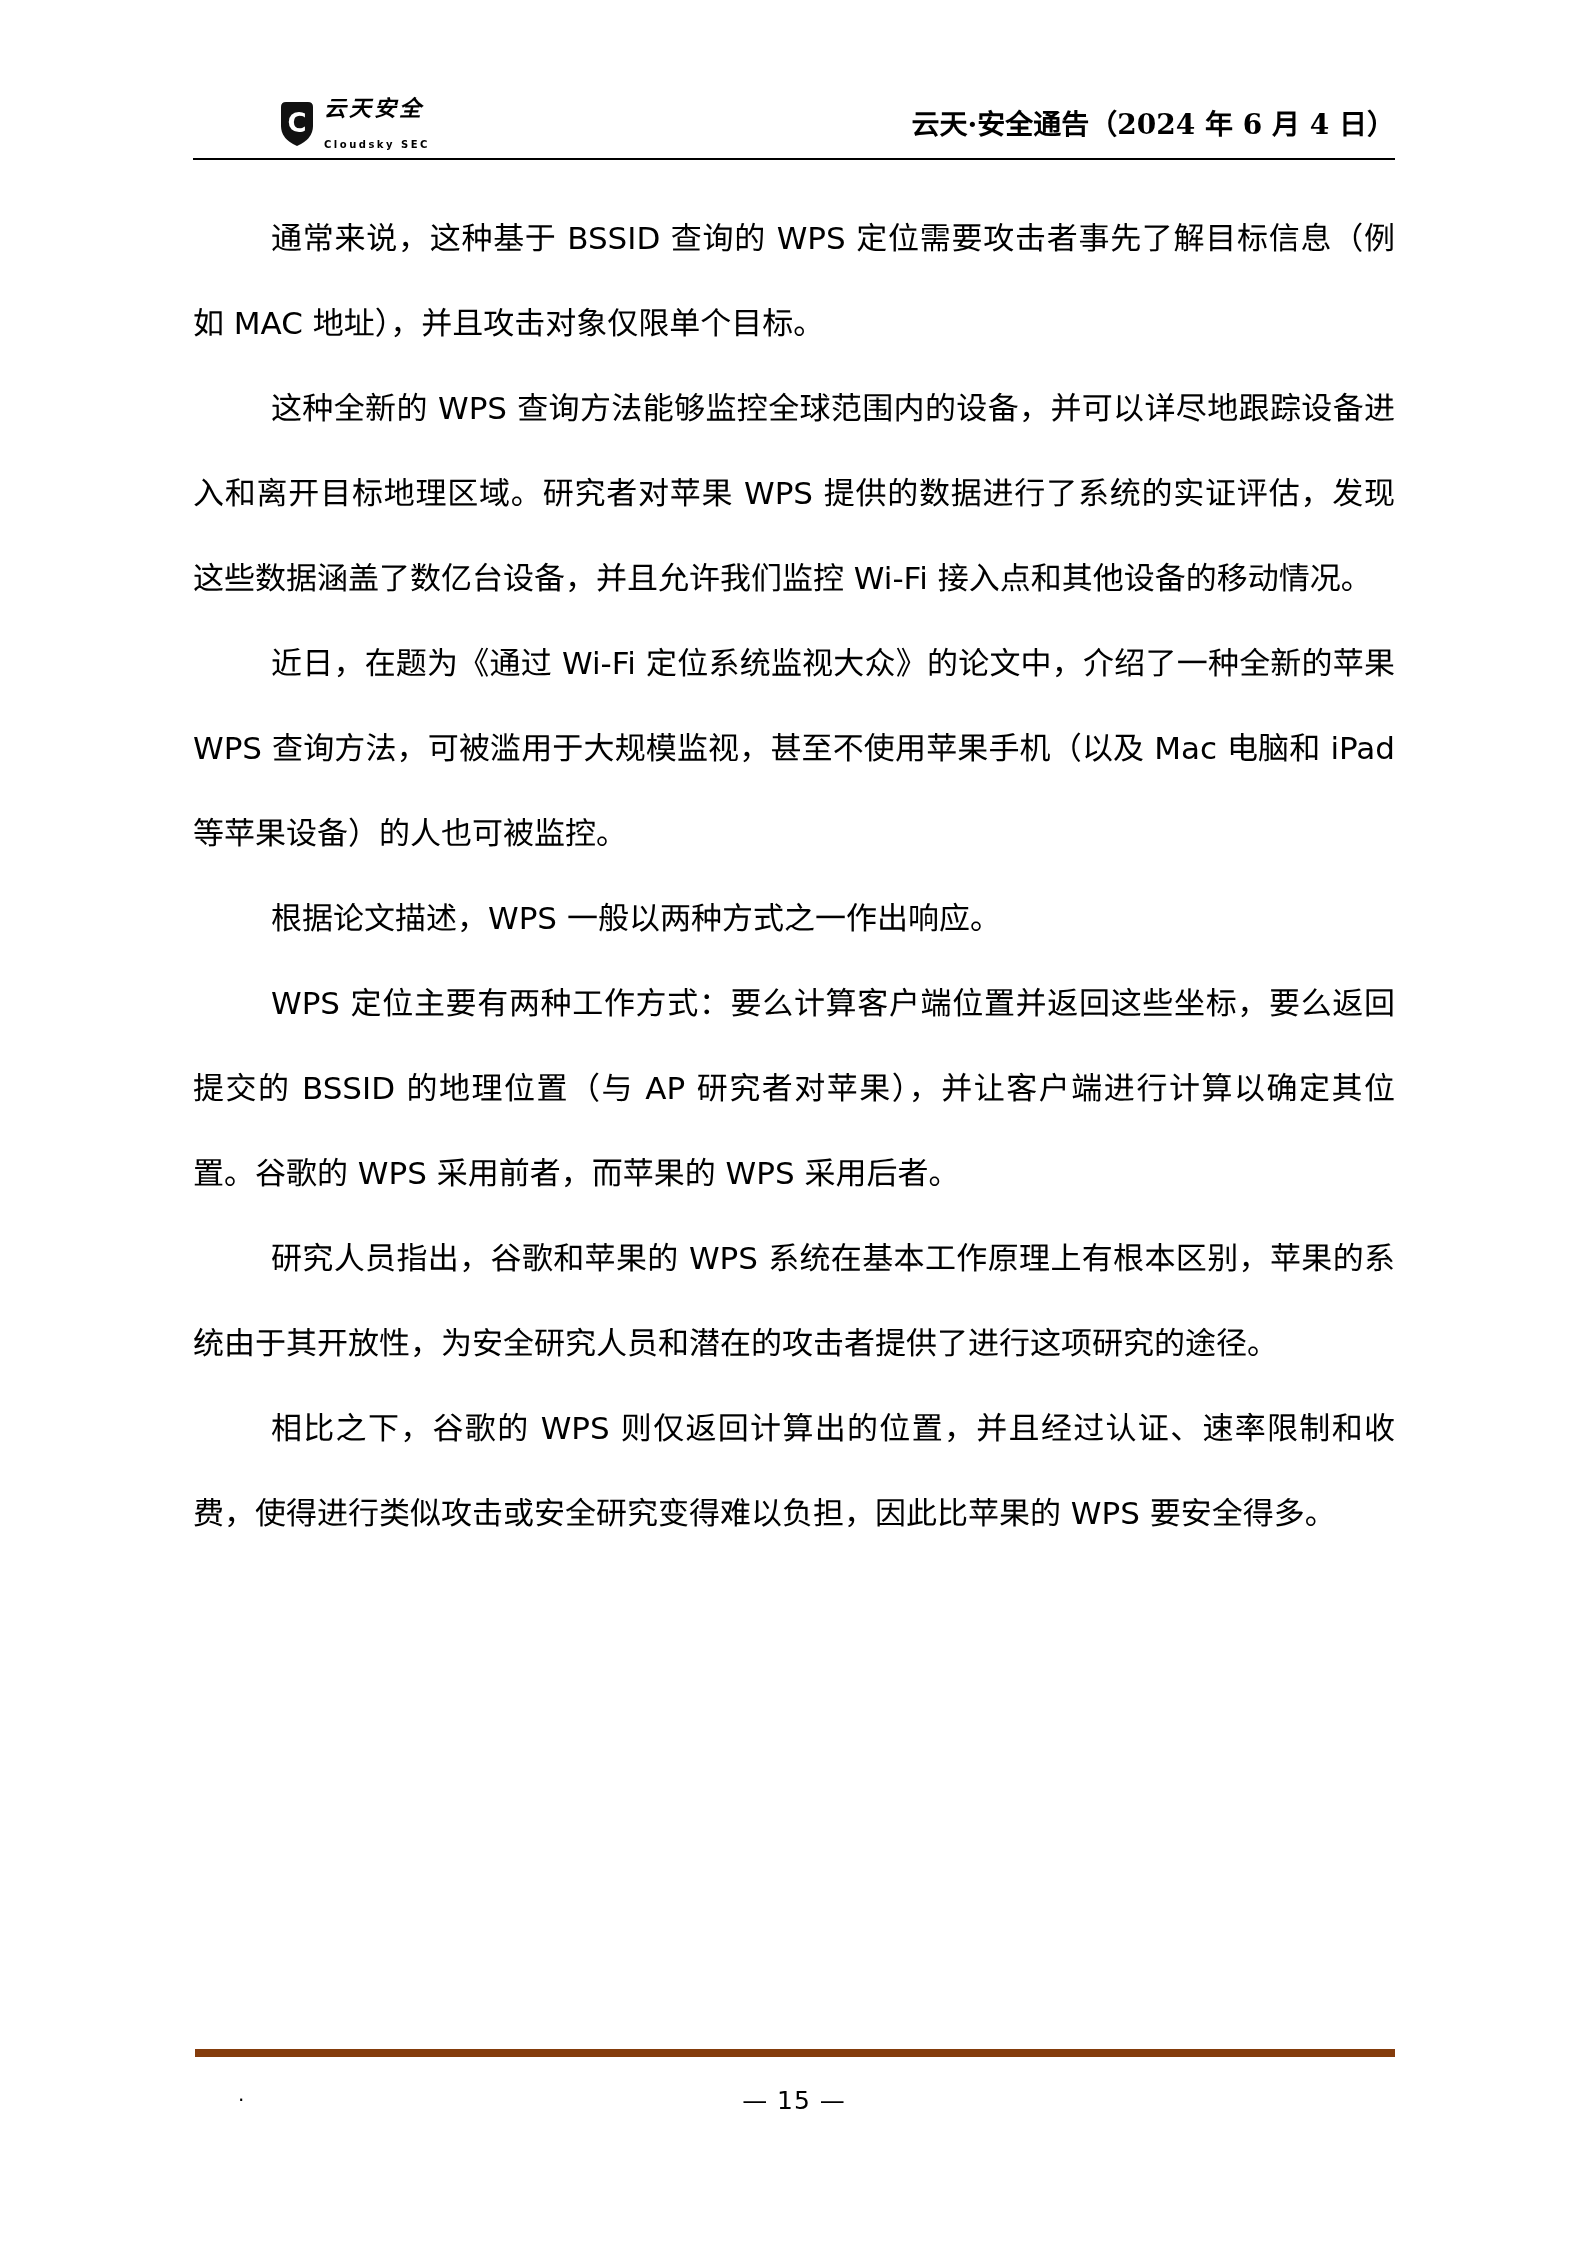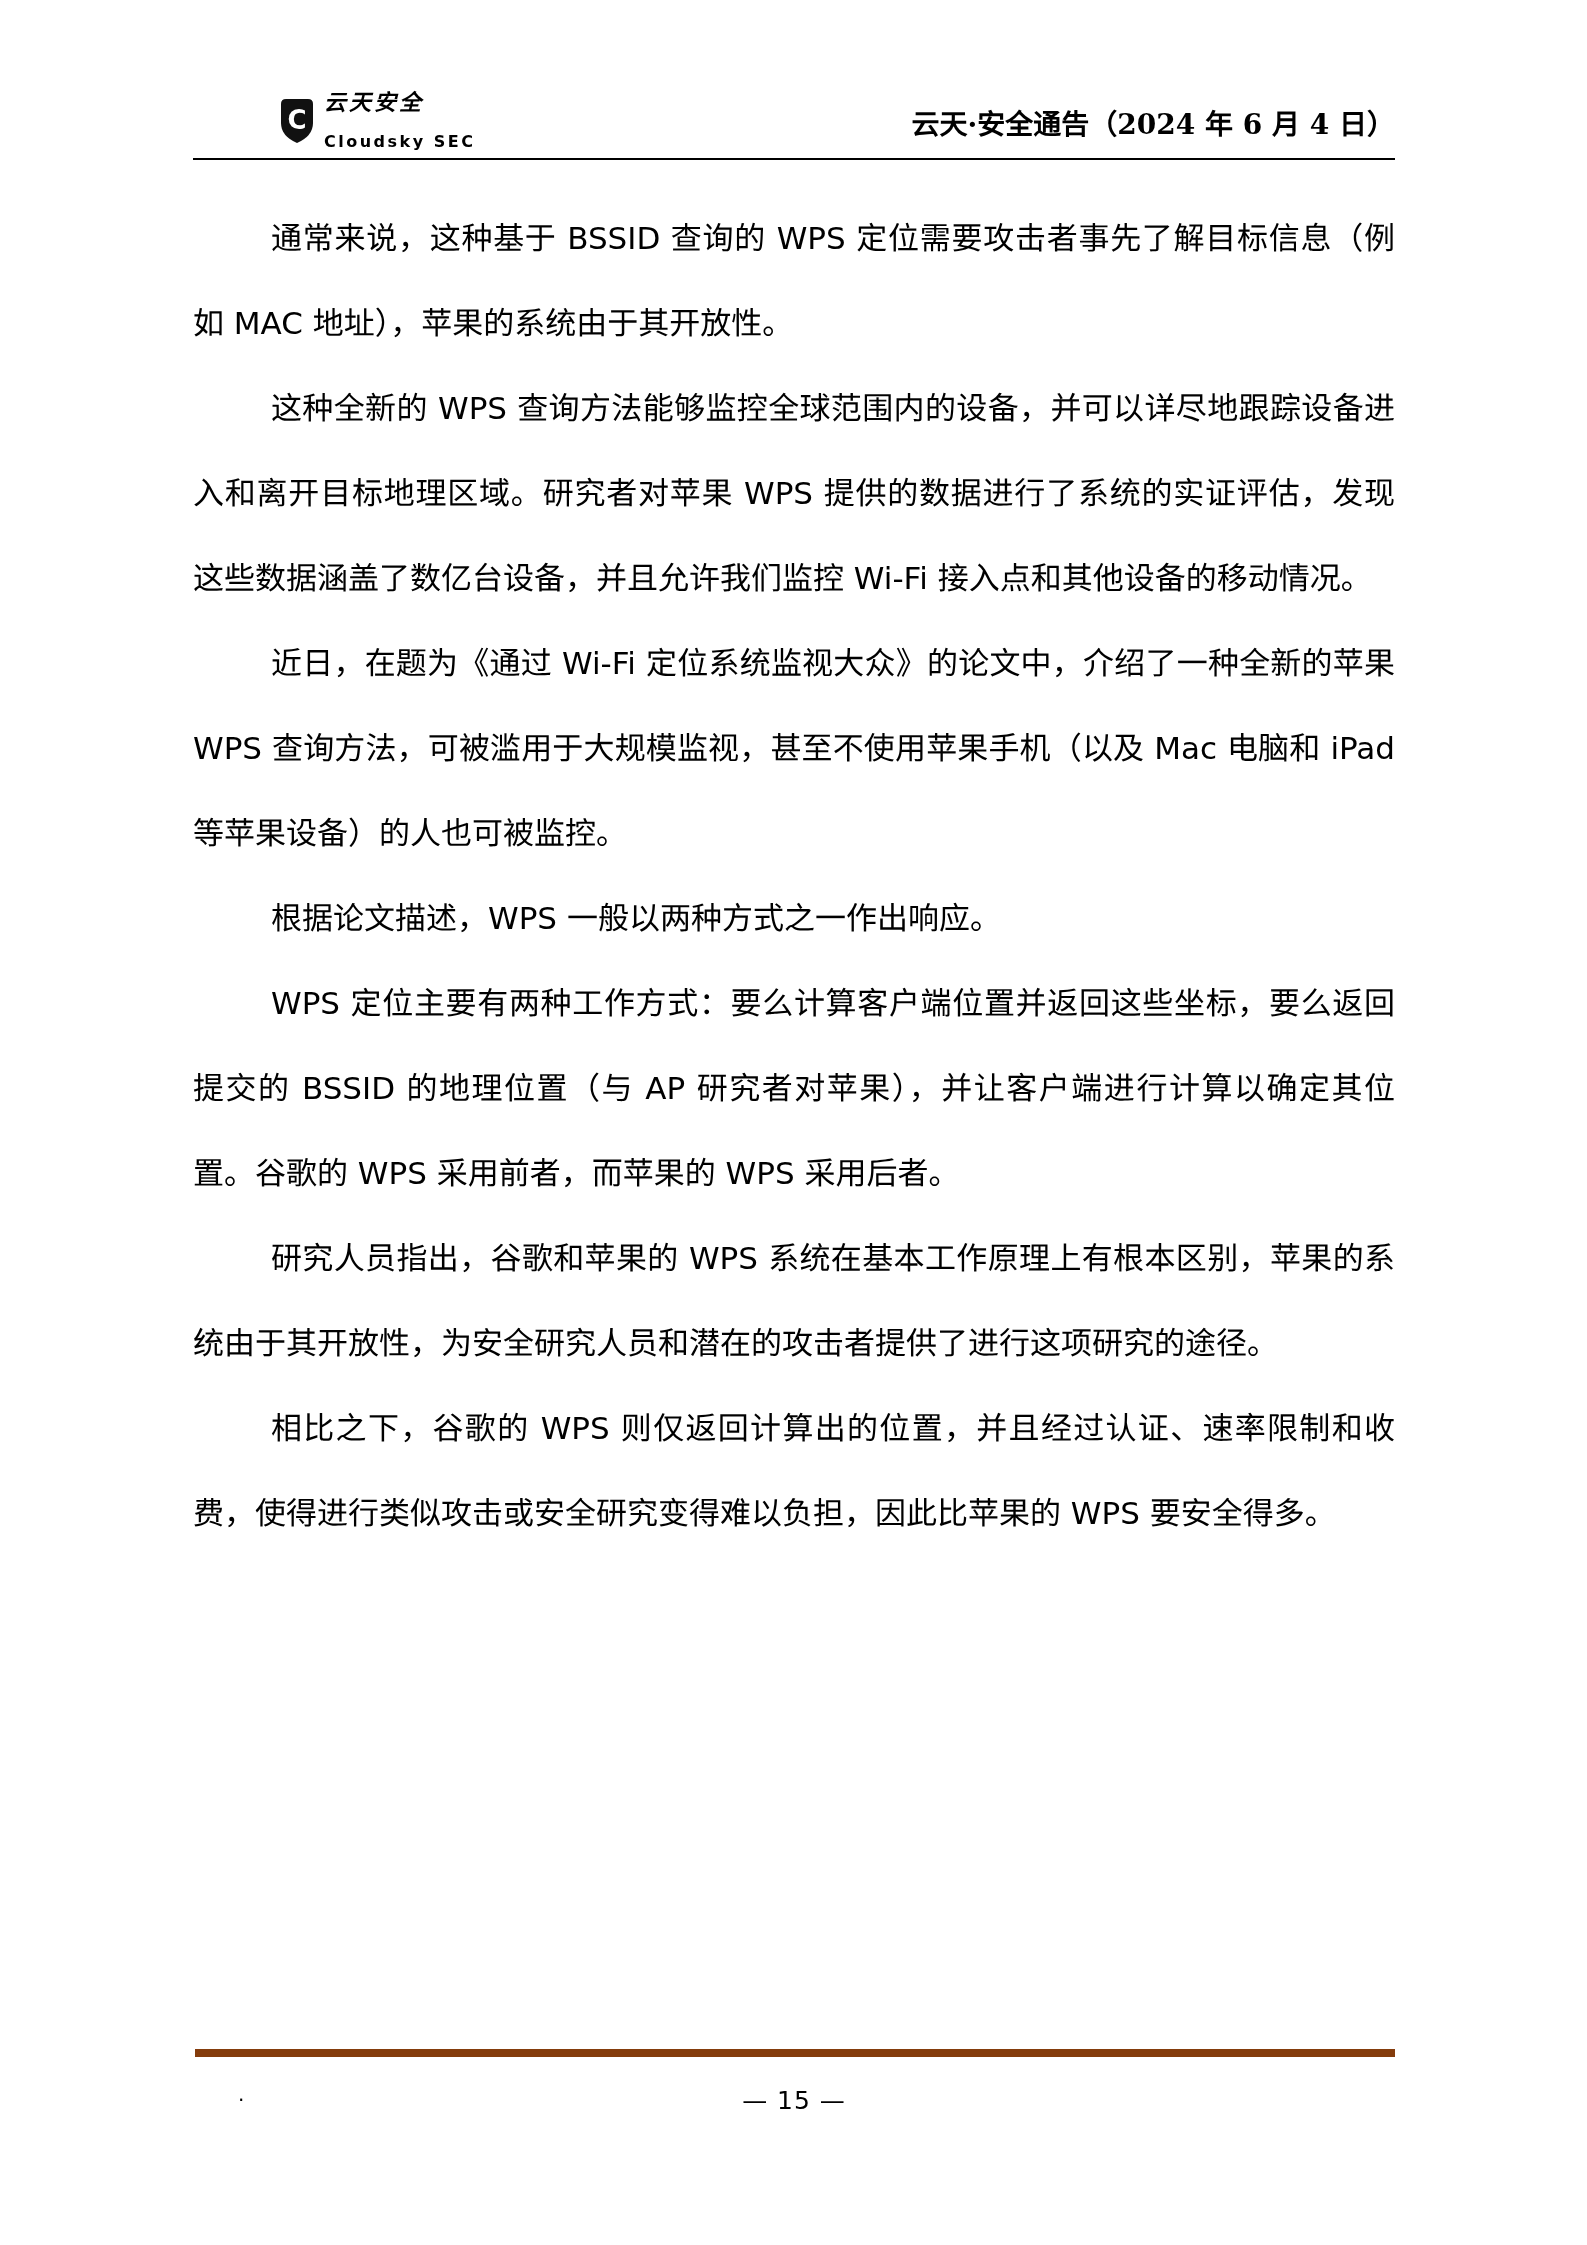--- a/index.html
+++ b/index.html
@@ -24,21 +24,21 @@
     margin-left:88px;margin-bottom:8px;
   }
   .logo-shield{width:32px;height:44px;display:block;}
   .logo-text{display:flex;flex-direction:column;line-height:1;}
   .logo-cn{
     font-size:22px;font-weight:700;letter-spacing:3px;
     font-family:"DejaVu Sans",sans-serif;
     font-style:italic;
   }
   .logo-en{
-    margin-top:20px;font-size:16px;font-weight:700;letter-spacing:2.5px;
+    margin-top:20px;font-size:10px;font-weight:700;letter-spacing:2.5px;
     font-family:"DejaVu Sans",sans-serif;
   }
   .header-title{
     margin-bottom:16px;
     font-family:"DejaVu Serif","Liberation Serif",serif;
     font-size:28px;white-space:nowrap;
   }
   .header-title .t-prefix{font-weight:600;}
   .header-title .t-date{font-weight:700;}
   
@@ -83,21 +83,21 @@
         <span class="logo-cn">云天安全</span>
         <span class="logo-en">Cloudsky SEC</span>
       </div>
     </div>
     <div class="header-title">
       <span class="t-prefix">云天·安全通告</span><span class="t-date">（2024 年 6 月 4 日）</span>
     </div>
   </div>
 
   <div class="doc-body">
-    <p>通常来说，这种基于 BSSID 查询的 WPS 定位需要攻击者事先了解目标信息（例如 MAC 地址），苹果的系统由于其开放性。</p>
+    <p>通常来说，这种基于 BSSID 查询的 WPS 定位需要攻击者事先了解目标信息（例如 MAC 地址），并且攻击对象仅限单个目标。</p>
     <p>这种全新的 WPS 查询方法能够监控全球范围内的设备，并可以详尽地跟踪设备进入和离开目标地理区域。研究者对苹果 WPS 提供的数据进行了系统的实证评估，发现这些数据涵盖了数亿台设备，并且允许我们监控 Wi-Fi 接入点和其他设备的移动情况。</p>
     <p>近日，在题为《通过 Wi-Fi 定位系统监视大众》的论文中，介绍了一种全新的苹果 WPS 查询方法，可被滥用于大规模监视，甚至不使用苹果手机（以及 Mac 电脑和 iPad 等苹果设备）的人也可被监控。</p>
     <p>根据论文描述，WPS 一般以两种方式之一作出响应。</p>
     <p>WPS 定位主要有两种工作方式：要么计算客户端位置并返回这些坐标，要么返回提交的 BSSID 的地理位置（与 AP 研究者对苹果），并让客户端进行计算以确定其位置。谷歌的 WPS 采用前者，而苹果的 WPS 采用后者。</p>
     <p>研究人员指出，谷歌和苹果的 WPS 系统在基本工作原理上有根本区别，苹果的系统由于其开放性，为安全研究人员和潜在的攻击者提供了进行这项研究的途径。</p>
     <p>相比之下，谷歌的 WPS 则仅返回计算出的位置，并且经过认证、速率限制和收费，使得进行类似攻击或安全研究变得难以负担，因此比苹果的 WPS 要安全得多。</p>
   </div>
 
   <div class="footer-rule"></div>
   <span class="footer-mark">.</span>

